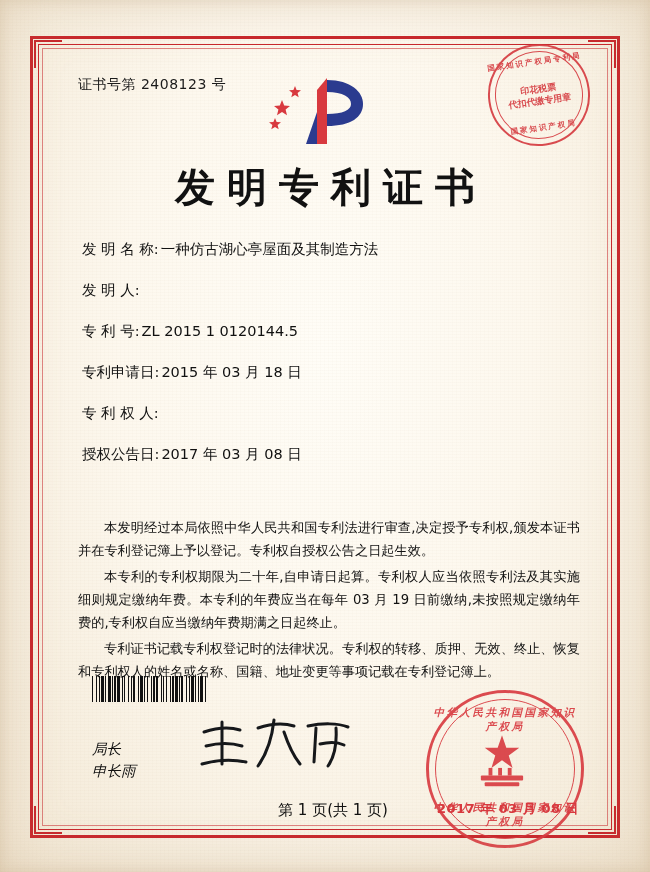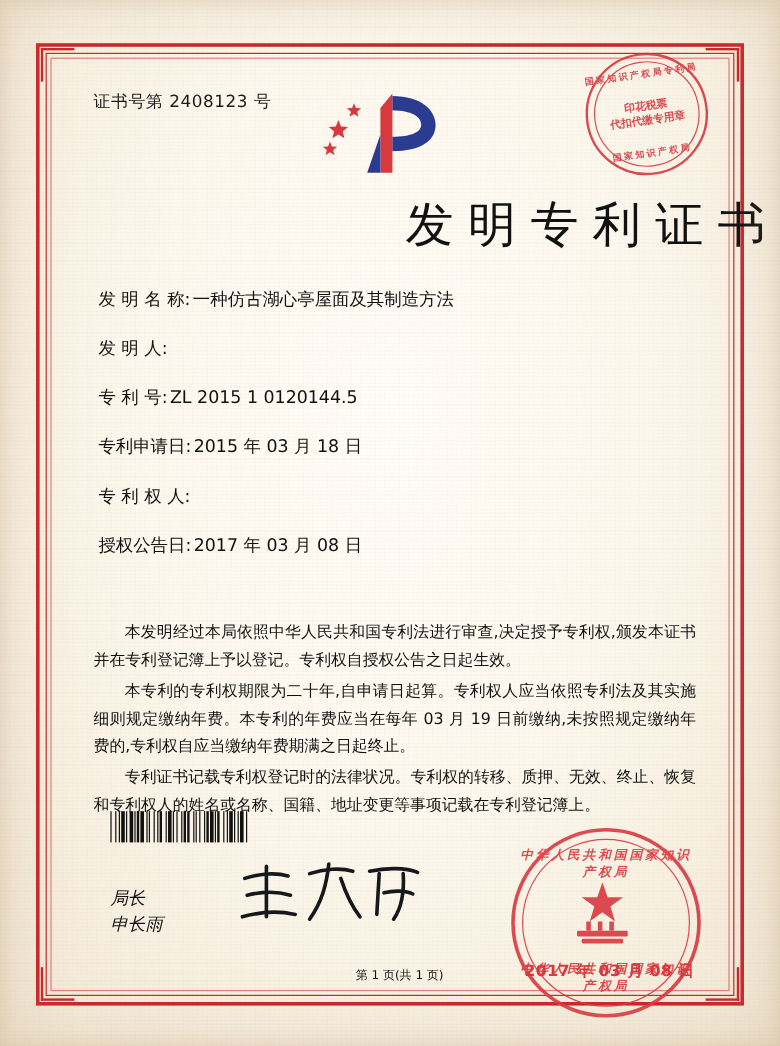--- a/index.html
+++ b/index.html
@@ -121,24 +121,24 @@
     font-size: 9px;
     line-height: 12px;
     font-weight: bold;
   }
 
   
   .doc-title {
     position: absolute;
     left: 0; right: 0;
     top: 160px;
-    text-align: right;
+    text-align: center;
     font-family: "DejaVu Serif", "Liberation Serif", serif;
     font-size: 40px;
-    font-weight: normal;
+    font-weight: bold;
     letter-spacing: 12px;
     color: #111;
     text-indent: 12px;
   }
 
   
   .fields {
     position: absolute;
     left: 82px;
     top: 240px;
@@ -254,21 +254,21 @@
     font-weight: bold;
     letter-spacing: 0.5px;
   }
 
   
   .footer {
     position: absolute;
     left: 16px; right: 0;
     bottom: 52px;
     text-align: center;
-    font-size: 10px;
+    font-size: 15px;
     color: #111;
   }
 </style>
 </head>
 <body>
 
 <div class="page">
   <div class="grain"></div>
 
   <div class="frame-outer"></div>

